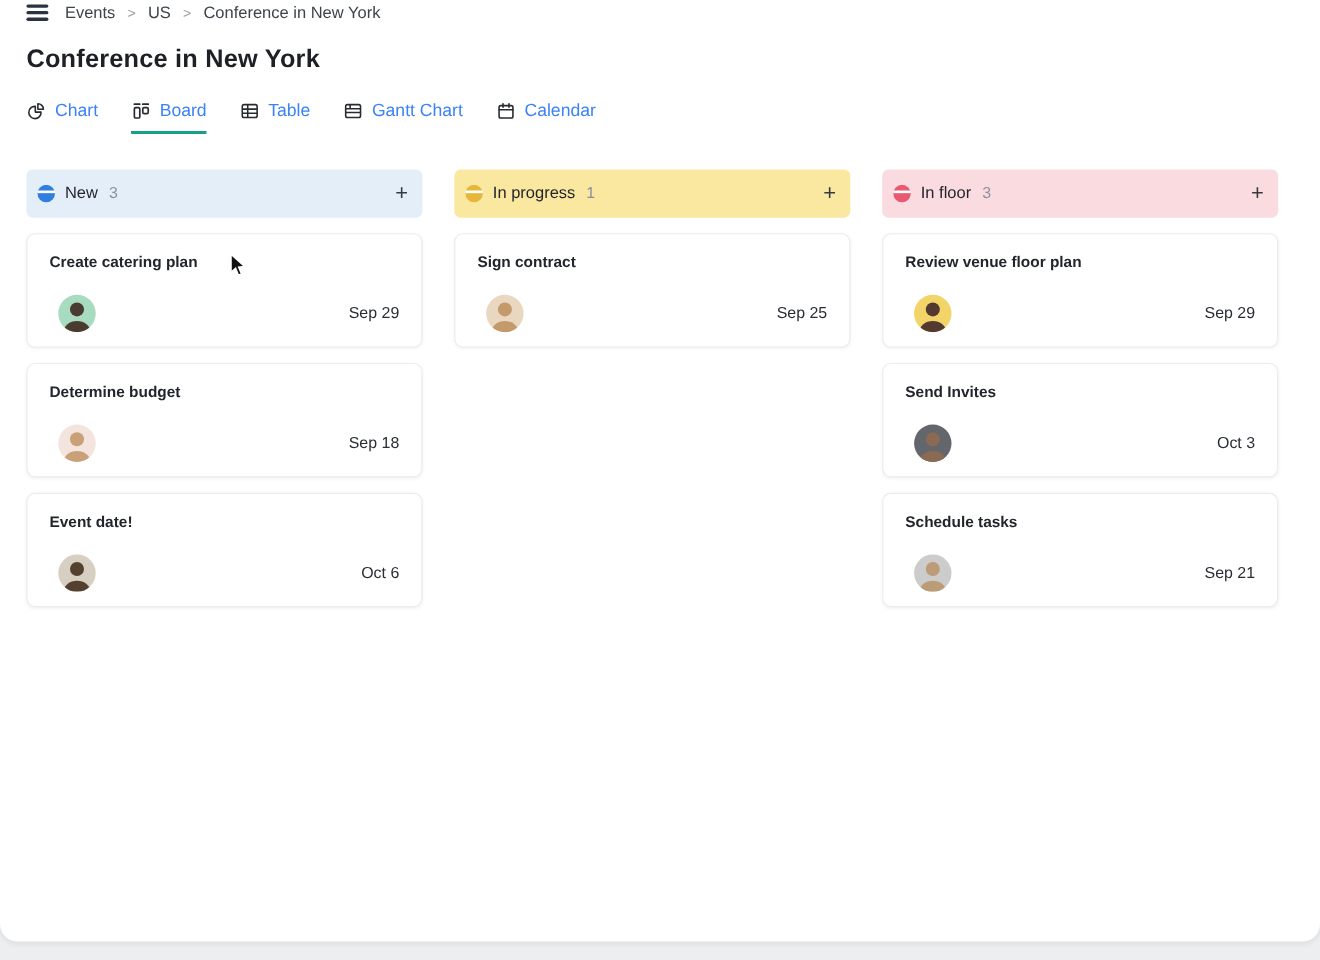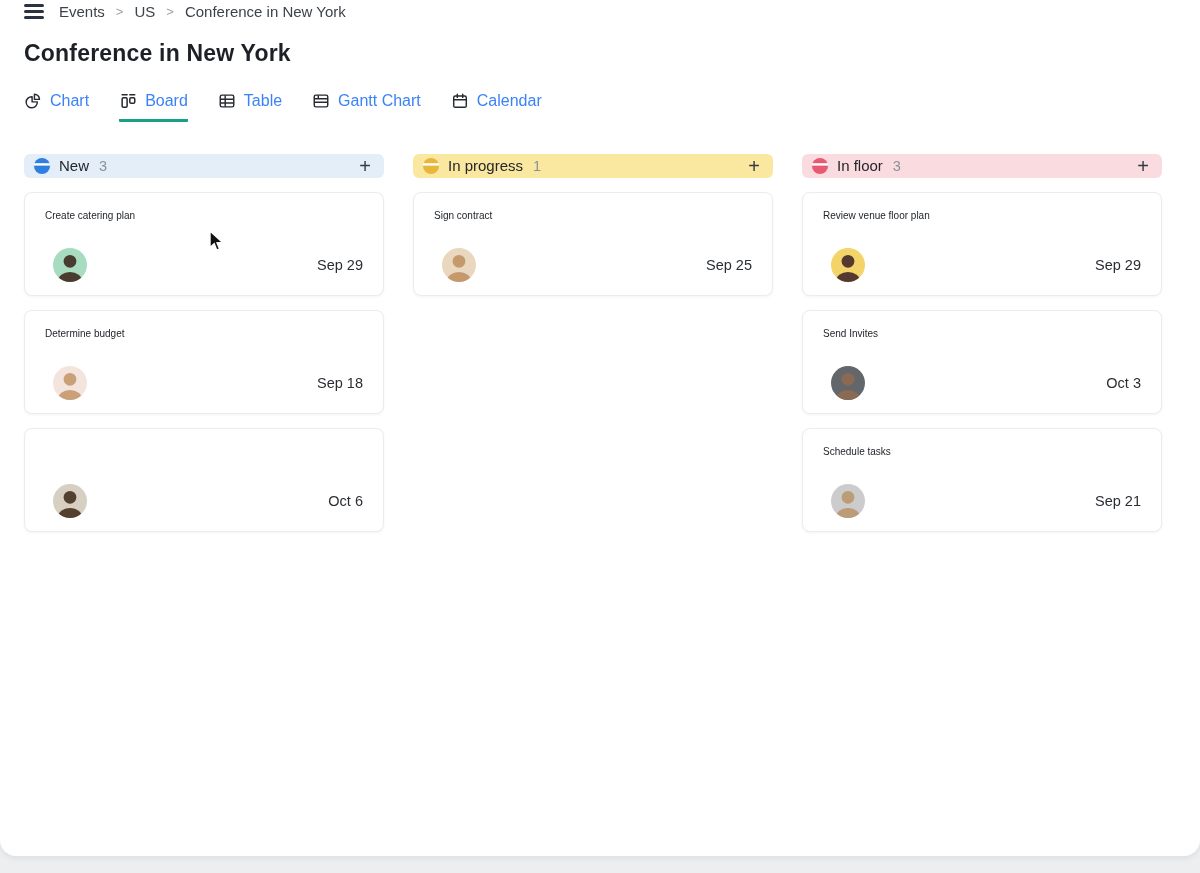--- a/index.html
+++ b/index.html
@@ -39,21 +39,21 @@
     font-size:16px; color:#3b82f6;
     padding-bottom:9px; border-bottom:3px solid transparent;
     cursor:pointer;
   }
   .tab.active { border-bottom-color:#18a087; border-radius:1px;align-items:center; }
   .tab svg { display:block; }
   
   .board { display:flex; gap:29px; padding:32px 0 0 24px; }
   .column { width:360px; flex:0 0 360px; }
   .col-header {
-    height:24px; border-radius:6px;
+    height:44px; border-radius:6px;
     display:flex; align-items:center; gap:9px;
     padding:0 11px 0 10px;
     font-size:15px;
   }
   .col-name { font-weight:500; color:#23262b; }
   .col-count { color:#8b919b; font-size:14.5px; margin-left:1px; }
   .col-add {
     margin-left:auto; font-size:20px; line-height:1; color:#343a41;
     cursor:pointer; font-weight:400; padding:0 2px;
   }
@@ -61,21 +61,21 @@
     position:relative;
     margin-top:14px;
     height:104px;
     background:#fff;
     border:1px solid #ececee;
     border-radius:8px;
     box-shadow:0 1px 3px rgba(25,28,32,0.05);
     padding:17px 20px 14px 20px;
     cursor:pointer;
   }
-  .card-title { font-size:10px; color:#22262c; }
+  .card-title { font-size:14px; color:#22262c;font-weight:bold; }
   .card-footer {
     position:absolute; left:28px; right:20px; bottom:13px;
     display:flex; align-items:center; justify-content:space-between;
   }
   .avatar {
     width:34px; height:34px; border-radius:50%;
     overflow:hidden; display:inline-block; flex:0 0 34px;
   }
   .avatar svg { display:block; }
   .due-date { font-size:14.5px; color:#2a2e34; }
@@ -189,20 +189,21 @@
                   <circle cx="16" cy="12.5" r="6"></circle>
                   <path d="M4.5 32 a11.5 9.5 0 0 1 23 0 Z"></path>
                 </g>
               </svg>
           </span>
           <span class="due-date">Sep 18</span>
         </div>
       </div>
 
       <div class="card">
+        <div class="card-title">Event date!</div>
         <div class="card-footer">
           <span class="avatar" style="background: rgb(214, 207, 194);">
             <svg width="34" height="34" viewBox="0 0 32 32">
                 <g fill="#54402f">
                   <circle cx="16" cy="12.5" r="6"></circle>
                   <path d="M4.5 32 a11.5 9.5 0 0 1 23 0 Z"></path>
                 </g>
               </svg>
           </span>
           <span class="due-date">Oct 6</span>

